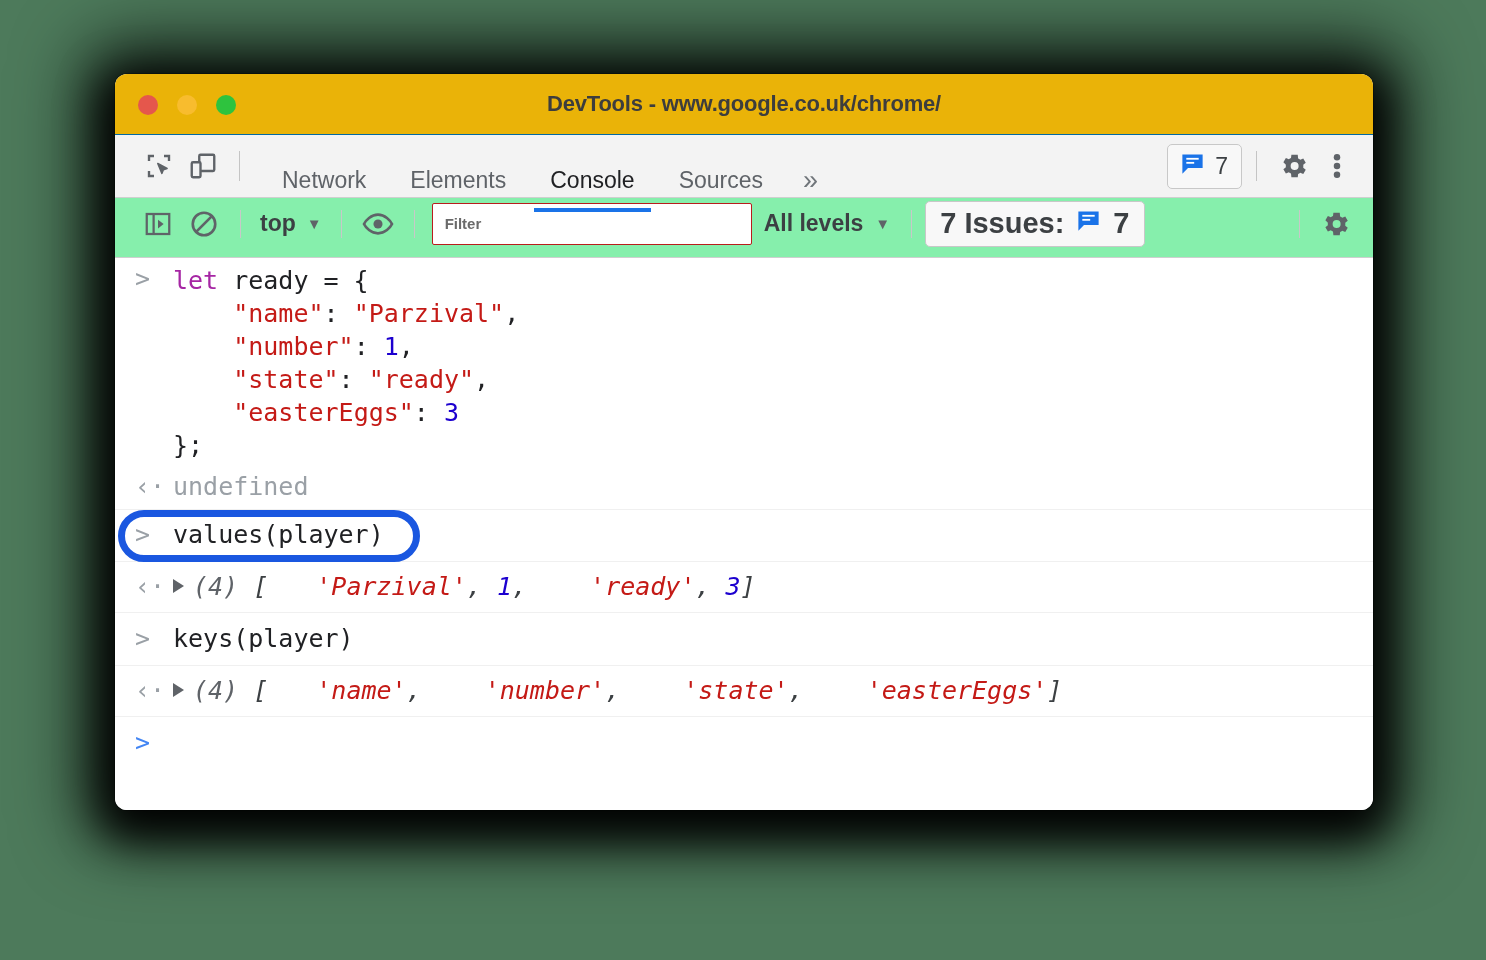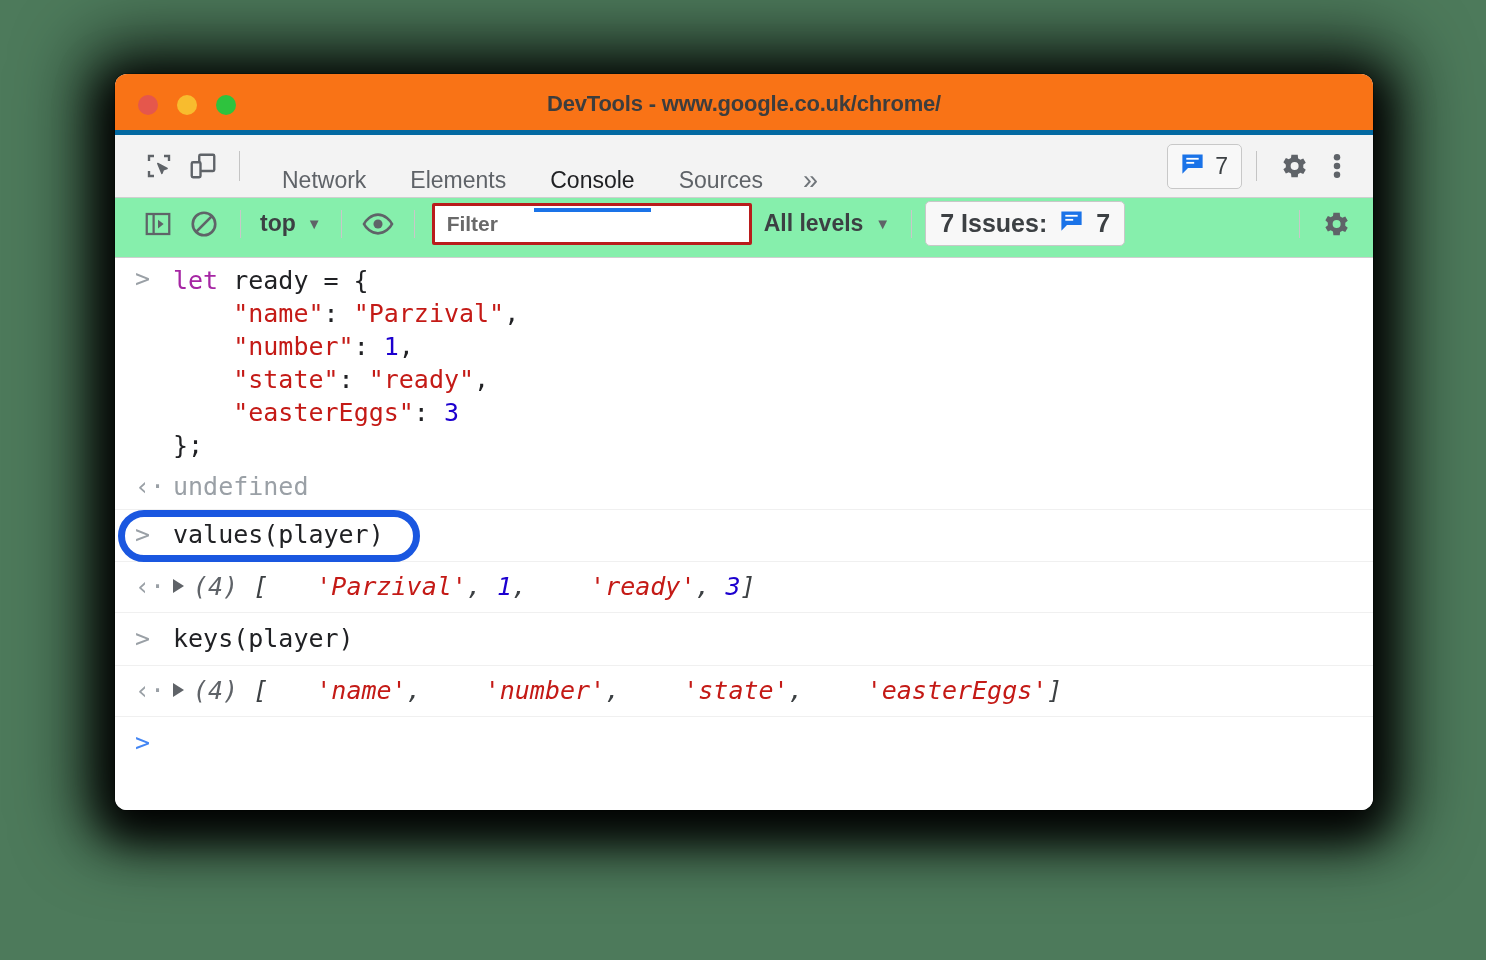--- a/index.html
+++ b/index.html
@@ -30,22 +30,22 @@
       0 14px 42px 14px rgba(0,0,0,0.92),
       0 0 70px 30px rgba(0,0,0,0.78);
     overflow: hidden;
     display: flex;
     flex-direction: column;
   }
 
   
   #titlebar {
     height: 61px;
-    background: #f97316;
-    border-bottom: 5px solid #0369a1;
+    background: #eab308;
+    border-bottom: 1px solid #0369a1;
     position: relative;
     flex: 0 0 auto;
   }
   .traffic {
     position: absolute;
     top: 21px;
     display: flex;
     gap: 19px;
     left: 23px;
   }
@@ -147,41 +147,41 @@
     display: flex; align-items: center; gap: 11px;
     font-size: 23px; color: #3c4043;
     padding: 0 6px;
   }
   .caret { font-size: 15px; color: #5f6368; line-height: 1; }
   #filter-input {
     flex: 0 0 auto;
     width: 320px;
     height: 42px;
     background: #ffffff;
-    border: 3px solid #b91c1c;
+    border: 1px solid #b91c1c;
     border-radius: 2px;
     display: flex; align-items: center;
     padding: 0 12px;
-    font-size: 21px;
+    font-size: 15px;
     color: #6a6a6a;
     margin-left: 4px;
   }
   .levels-select {
     display: flex; align-items: center; gap: 12px;
     font-size: 23px; color: #3c4043;
     padding: 0 8px;
     margin-left: 4px;
   }
   .issues-bar {
     display: flex; align-items: center; gap: 11px;
     border: 1px solid #c8c8c8;
     border-radius: 5px;
     padding: 5px 14px;
     background: #f8f8f8;
-    font-size: 25px;
+    font-size: 29px;
     color: #3c4043;
   }
   .ct-right { margin-left: auto; display:flex; align-items:center; }
 
   
   #console-body {
     flex: 1 1 auto;
     background: #ffffff;
     position: relative;
     overflow: hidden;

